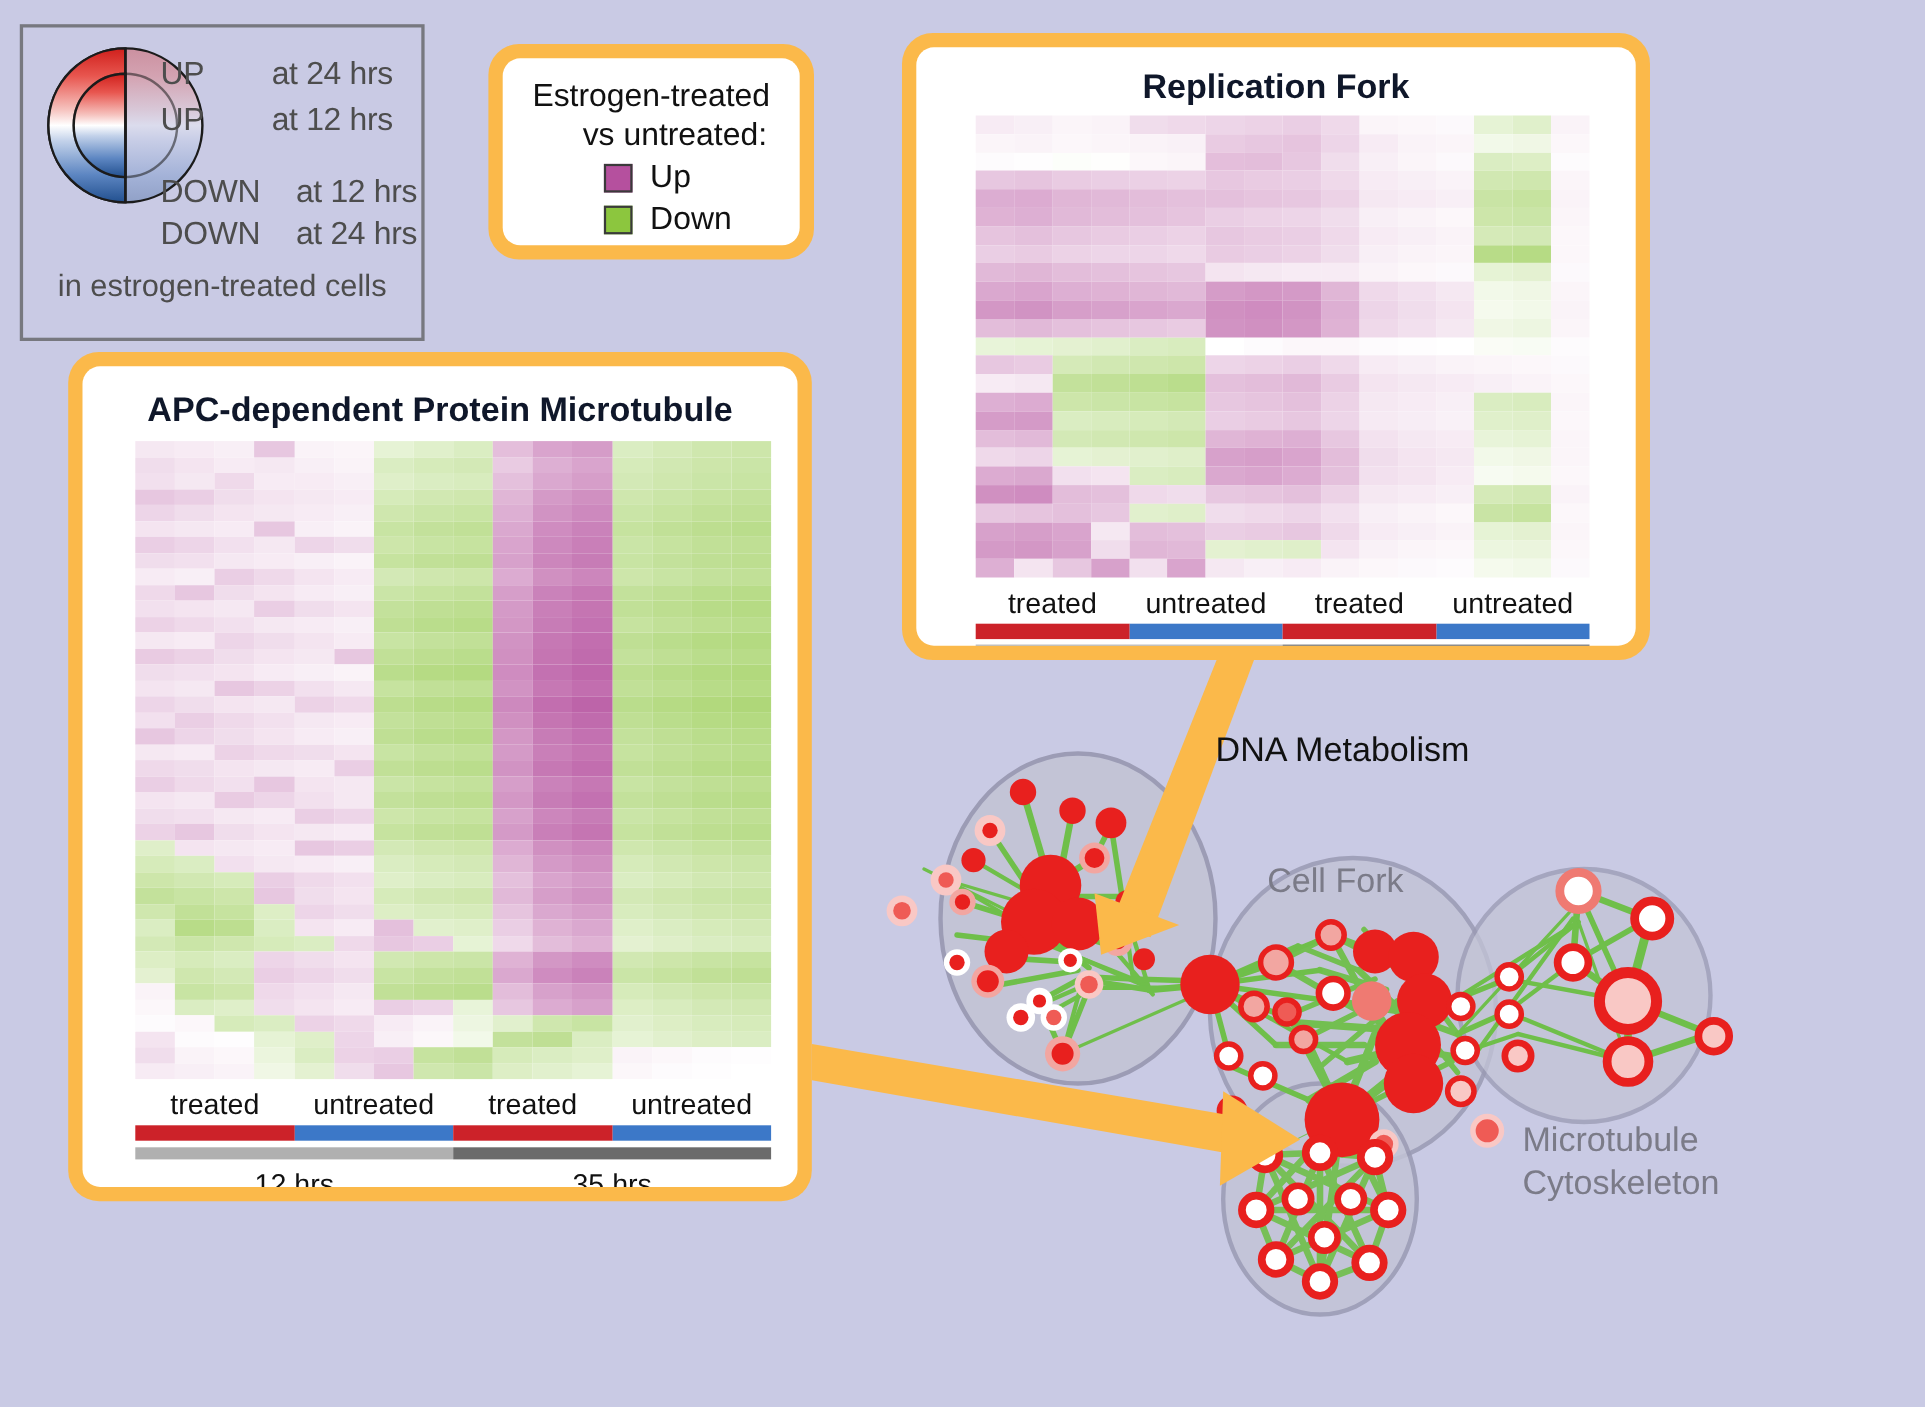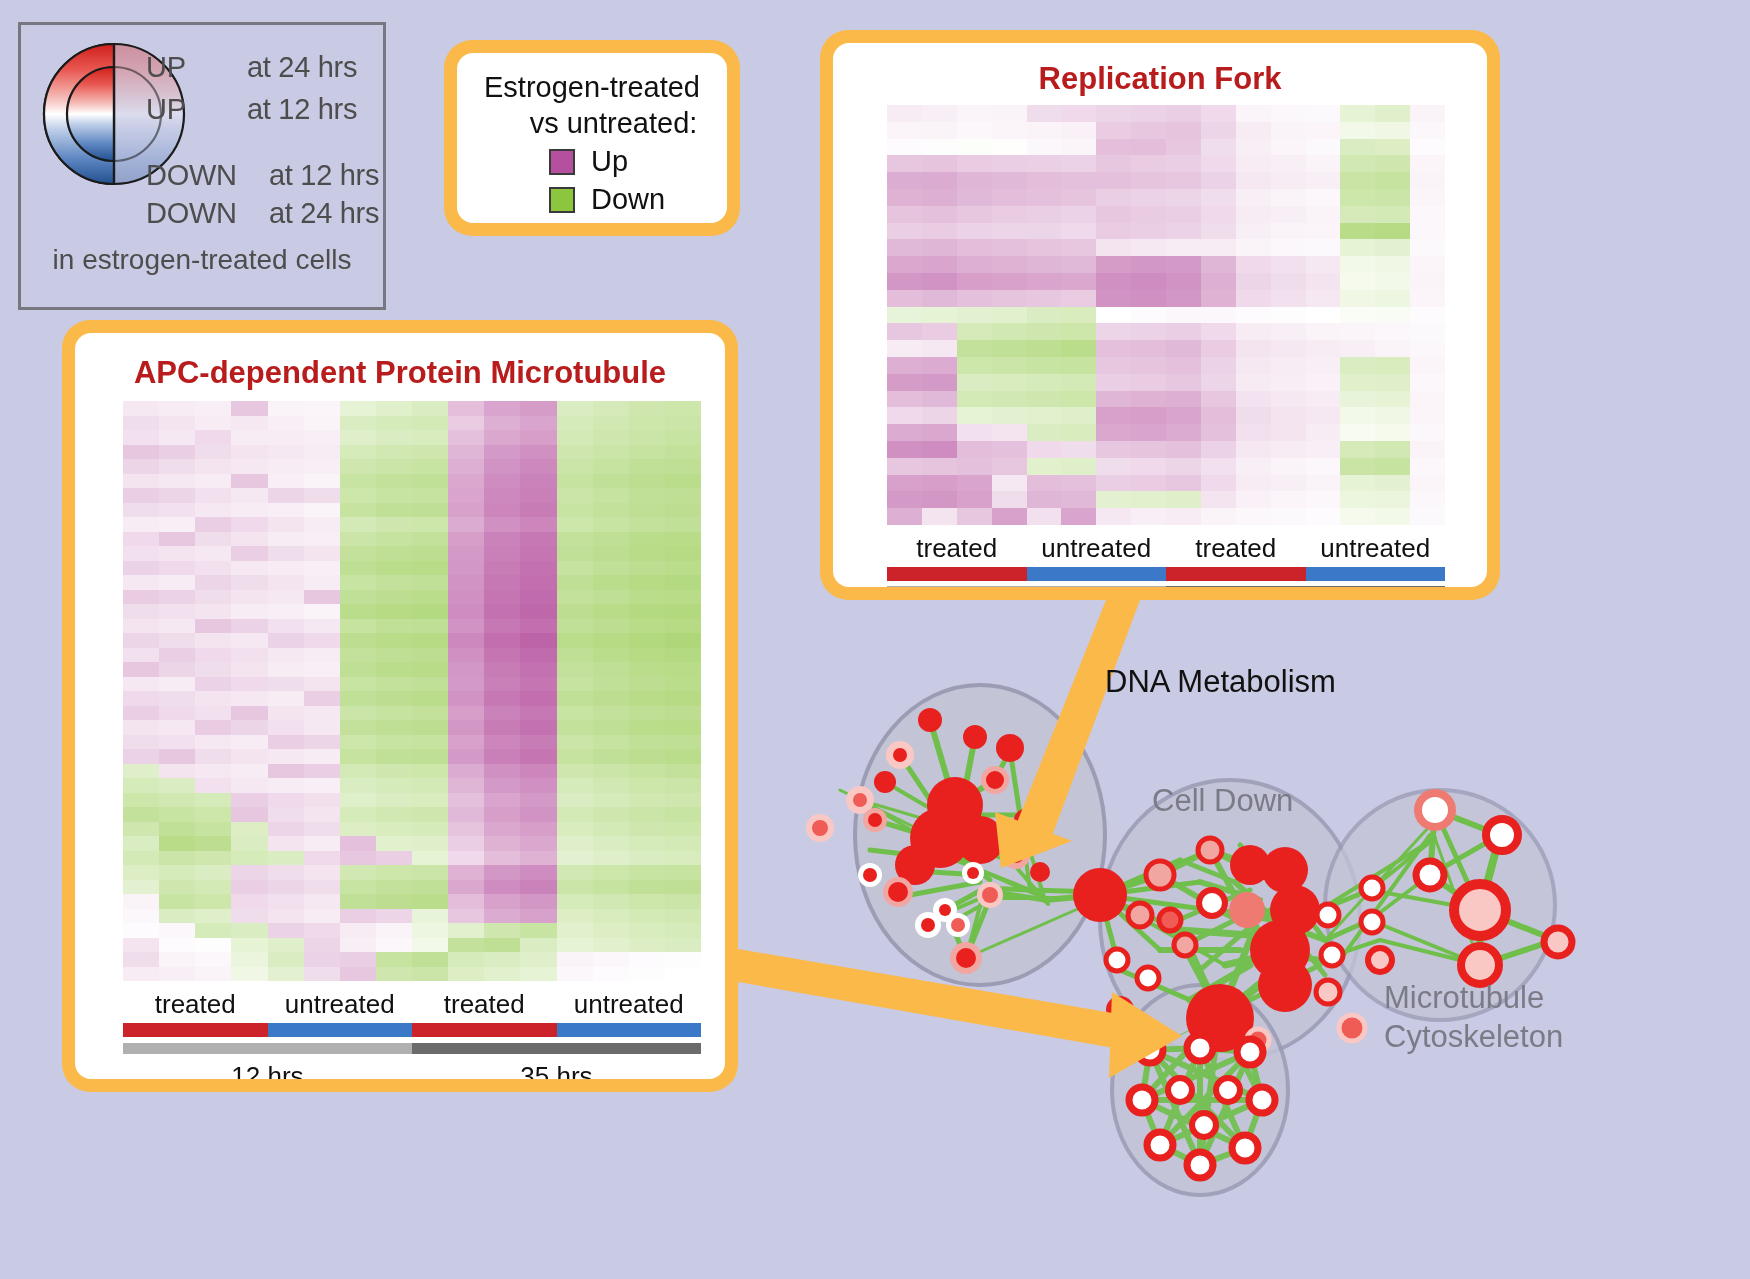--- a/index.html
+++ b/index.html
@@ -43,21 +43,21 @@
   .panel-inner{
     width:100%;height:100%;
     background:#ffffff;
     border-radius:16px;
     position:relative;
     box-sizing:border-box;
     overflow:hidden;
   }
   .panel-title{
     position:absolute;left:0;right:0;
-    text-align:center;color:#b91c1c;
+    text-align:center;color:#0f172a;
     font-size:31px;font-weight:bold;white-space:nowrap;
   }
 
   
   #estrogen-legend{left:444px;top:40px;width:296px;height:196px;}
   #estrogen-legend .el-l1{position:absolute;left:0;right:0;top:18px;text-align:center;font-size:29px;color:#111;white-space:nowrap;}
   #estrogen-legend .el-l2{position:absolute;left:0;right:0;top:54px;text-align:center;font-size:29px;color:#111;white-space:nowrap;margin-left:43px;}
   .el-row{position:absolute;display:flex;align-items:center;gap:16px;}
   .el-sw{width:26px;height:26px;border:2px solid #3a3a3a;box-sizing:border-box;display:block;}
   .el-lab{font-size:29px;color:#111;line-height:29px;}
@@ -73,21 +73,21 @@
   .ann-bar i{display:block;}
   .ann-bar2{position:absolute;display:grid;grid-template-columns:repeat(2,1fr);height:11px;}
   .ann-bar2 i{display:block;}
   .ann-hrs{position:absolute;display:grid;grid-template-columns:repeat(2,1fr);}
   .ann-hrs span{text-align:center;font-size:26px;color:#111;white-space:nowrap;}
 
   
   .net-lab{position:absolute;white-space:nowrap;}
   #lab-dna{font-size:31px;color:#111;left:1105px;top:664px;}
   #lab-cellcycle{font-size:31px;color:#7b7b88;left:1152px;top:783px;}
-  #lab-micro{font-size:31px;color:#7b7b88;left:1384px;top:978px;line-height:39px;}
+  #lab-micro{font-size:31px;color:#7b7b88;left:1384px;top:1016px;line-height:39px;}
   #lab-ubi{font-size:31px;color:#111;left:851px;top:1040px;line-height:39px;}
 </style>
 </head>
 <body>
 
 <div class="fig">
 
   <div id="circle-legend" class="abs">
     <svg class="swatch" viewBox="0 0 150 150">
       <defs>
@@ -1491,21 +1491,21 @@
   <svg class="abs" style="left:0;top:0;width:1750px;height:1279px;pointer-events:none;" viewBox="0 0 1750 1279">
 
     <path d="M1106 600 L1140 600 L1046 852 L1010 840 Z" fill="#fbb94a"></path>
     <path d="M1001 868 L995 812 L1072 841 Z" fill="#fbb94a"></path>
 
     <path d="M738 949 L1130 1016 L1125 1050 L738 982 Z" fill="#fbb94a"></path>
     <path d="M1112 992 L1182 1036 L1109 1078 Z" fill="#fbb94a"></path>
   </svg>
 
   <div id="lab-dna" class="net-lab">DNA Metabolism</div>
-  <div id="lab-cellcycle" class="net-lab">Cell Down</div>
+  <div id="lab-cellcycle" class="net-lab">Cell Fork</div>
   <div id="lab-micro" class="net-lab">
     <div>Microtubule</div>
     <div>Cytoskeleton</div>
   </div>
   <div id="lab-ubi" class="net-lab">
   </div>
 
 </div>
 
 </body></html>

